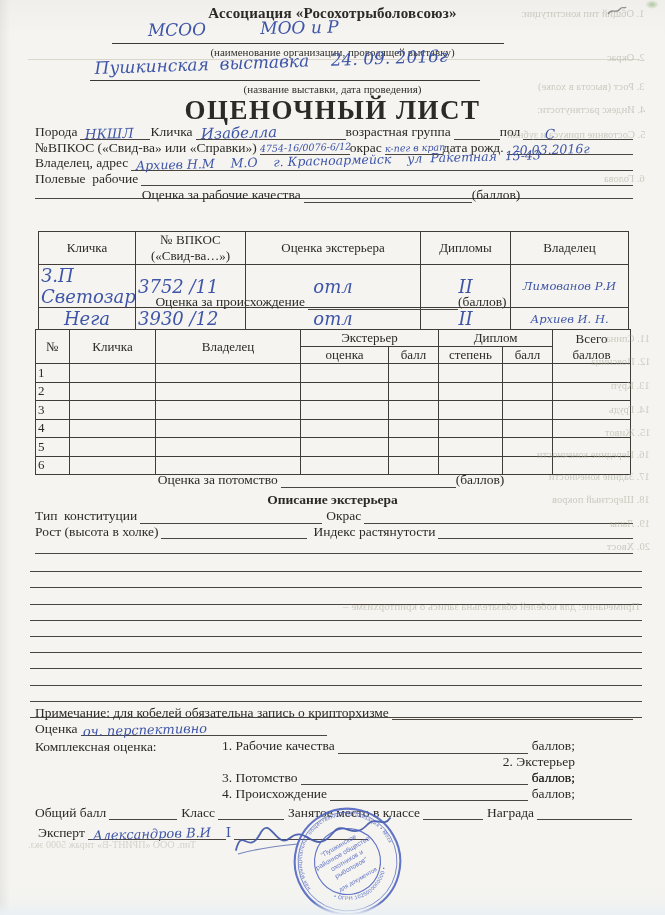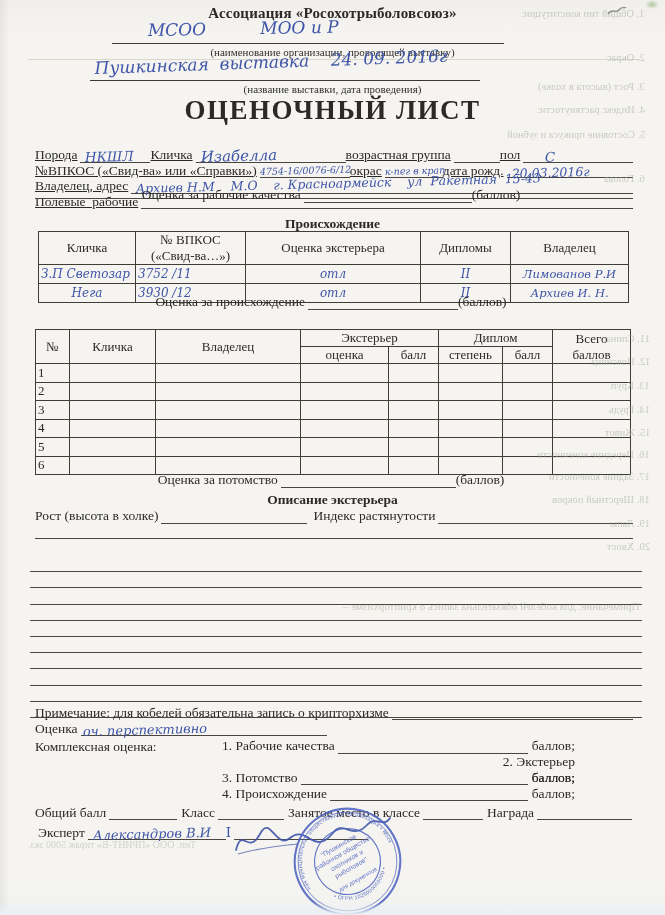--- a/index.html
+++ b/index.html
@@ -22,21 +22,21 @@
   .lbl{white-space:pre; padding-right:3px;}
   .fill{border-bottom:1.2px solid #4a463f; position:relative; height:14px;}
   .f{flex:1;}
   .hw{position:absolute; bottom:-4px; left:5px; white-space:pre; color:#3e55a8;
       font-family:"DejaVu Serif", serif; font-style:italic; transform:rotate(-1.5deg);
       transform-origin:left bottom;}
   .hw2{font-size:17px;}
   .sec{font-size:13.5px; font-weight:bold;}
   table{position:absolute; border-collapse:collapse; font-size:13px; table-layout:fixed;}
   td,th{border:1.3px solid #403d37; font-weight:normal; text-align:center; padding:0 2px; overflow:hidden;}
-  .hwc{color:#3e55a8; font-family:"DejaVu Serif", serif; font-style:italic; font-size:12px;}
+  .hwc{color:#3e55a8; font-family:"DejaVu Serif", serif; font-style:italic; font-size:18px;}
   .blank-line{border-bottom:1.2px solid #4a463f; height:15.2px;}
   .bleed{position:absolute; transform:scaleX(-1); color:#a6ab9a; opacity:.55;
          font-size:10.5px; white-space:pre;}
   .score-row{display:flex; align-items:flex-end; justify-content:center; font-size:13.5px;}
   .stampwrap{position:absolute; left:291px; top:805px; width:113px; height:113px; opacity:.88;}
   .bottom-strip{position:absolute; left:0; bottom:0; width:100%; height:13px;
     background:linear-gradient(180deg, rgba(238,243,246,0), #eaf0f4);}
 </style>
 </head>
 <body>
@@ -46,21 +46,21 @@
   <div class="abs center assoc">Ассоциация «Росохотрыболовсоюз»</div>
   <span class="abs hw hw2" style="left:148px; top:20px; transform:rotate(-1deg); bottom:auto;">МСОО          МОО и Р</span>
   <div class="abs rule" style="left:112px; top:43px; width:392px;"></div>
   <div class="abs center cap" style="top:46px;">(наименование организации, проводящей выставку)</div>
   <div class="abs faint" style="left:28px; top:59px; width:612px;"></div>
   <span class="abs hw" style="left:95px; top:58px; font-size:17px; transform:rotate(-2deg); bottom:auto;">Пушкинская  выставка    24. 09. 2016г</span>
   <div class="abs rule" style="left:90px; top:80px; width:390px;"></div>
   <div class="abs center cap" style="top:83px;">(название выставки, дата проведения)</div>
   <h1 class="abs center title">ОЦЕНОЧНЫЙ ЛИСТ</h1>
 
-  <div class="abs" style="left:35px; top:147px; width:598px;text-decoration:underline;">
+  <div class="abs" style="left:35px; top:124px; width:598px;">
     <div class="row">
       <span class="lbl">Порода</span>
       <span class="fill" style="width:70px;">
           <span class="hw">НКШЛ</span>
         </span>
       <span class="lbl">Кличка</span>
       <span class="fill" style="width:150px;">
           <span class="hw" style="font-size:15px;">Изабелла</span>
         </span>
       <span class="lbl">возрастная группа</span>
@@ -96,21 +96,20 @@
     </div>
   </div>
   <div class="abs fill" style="left:35px; top:184px; width:598px;"></div>
 
   <div class="abs score-row" style="left:0; top:189px; width:100%; height:14px;">
     <span class="lbl">Оценка за рабочие качества</span>
     <span class="fill" style="width:168px;"></span>
     <span class="lbl">(баллов)</span>
   </div>
 
-  <div class="abs center sec" style="top:216px;">Происхождение</div>
   <table style="left:38px; top:231px; width:590px;">
     <colgroup>
         <col style="width:97px">
         <col style="width:110px">
         <col style="width:175px">
         <col style="width:90px">
         <col style="width:118px">
       </colgroup>
     <tbody>
         <tr style="height:32px;">
@@ -234,20 +233,26 @@
   </tbody>
     </table>
   <div class="abs score-row" style="left:0; top:474px; width:100%; height:14px;">
     <span class="lbl">Оценка за потомство</span>
     <span class="fill" style="width:175px;"></span>
     <span class="lbl">(баллов)</span>
   </div>
 
   <div class="abs center sec" style="top:492px;">Описание экстерьера</div>
   <div class="abs" style="left:35px; top:508px; width:598px;">
+    <div class="row">
+      <span class="lbl">Тип  конституции</span>
+      <span class="fill" style="width:182px;"></span>
+      <span class="lbl" style="padding-left:4px;">Окрас</span>
+      <span class="fill f"></span>
+    </div>
     <div class="row">
       <span class="lbl">Рост (высота в холке)</span>
       <span class="fill" style="width:146px;"></span>
       <span class="lbl" style="padding-left:6px;">Индекс растянутости</span>
       <span class="fill f"></span>
     </div>
     <div class="row">
       <span class="fill f"></span>
     </div>
   </div>

